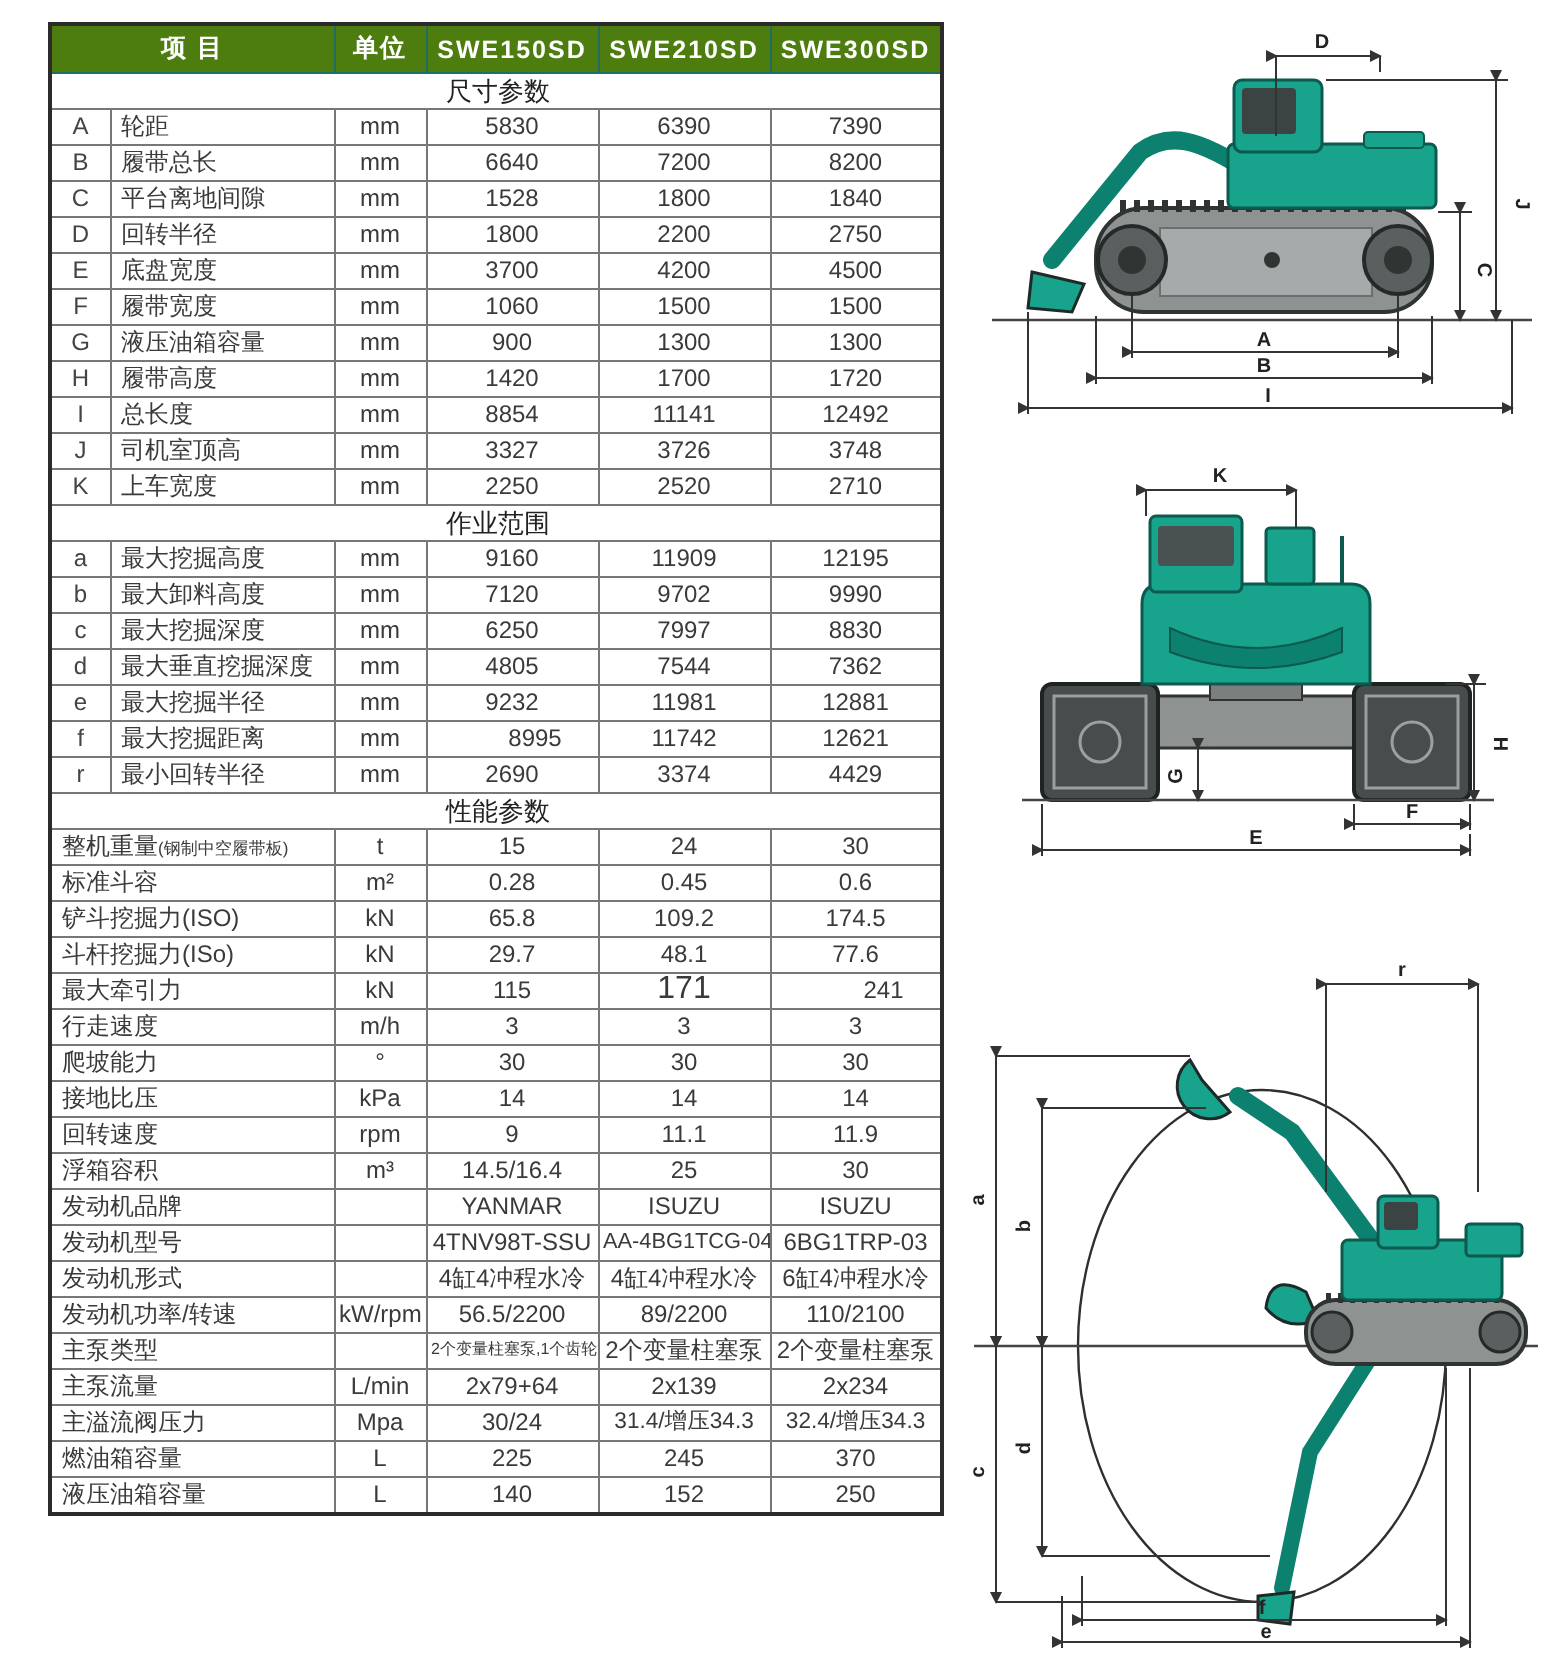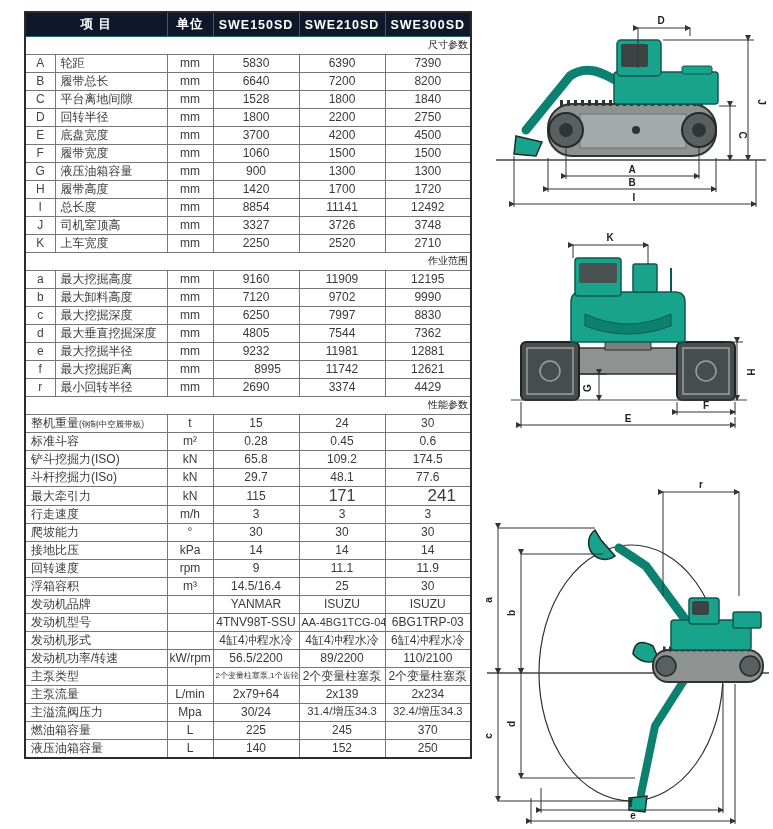--- a/index.html
+++ b/index.html
@@ -11,30 +11,30 @@
   table.spec{
     position:absolute;left:24px;top:11px;width:446px;
     border-collapse:collapse;table-layout:fixed;
     border:2px solid #2b2b2b;
   }
   table.spec col.c-letter{width:30px}
   table.spec col.c-name{width:112px}
   table.spec col.c-unit{width:46px}
   table.spec col.c-val{width:86px}
   table.spec th{
-    background:#0f172a;color:#ffffff;font-size:12.5px;font-weight:bold;
+    background:#4d7c0f;color:#ffffff;font-size:12.5px;font-weight:bold;
     height:21px;border:1px solid #1f6e62;letter-spacing:1px;
   }
   table.spec td{
     border:1px solid #777;font-size:12px;height:17px;
     padding:0 2px;text-align:center;white-space:nowrap;overflow:hidden;
     color:#3a3a3a;line-height:1.05;
   }
   table.spec tr.section-row td{
-    text-align:right;padding-left:4px;font-size:10px;color:#222;
+    text-align:center;padding-left:4px;font-size:13px;color:#222;
     border-left:2px solid #2b2b2b;border-right:2px solid #2b2b2b;background:#fff;
   }
   table.spec td.name-cell{text-align:left;padding-left:5px;}
   table.spec td.letter-cell{color:#444;}
   table.spec .lbl-small{font-size:8.5px;}
   
   .diagram{position:absolute;}
   .diagram text{font-family:"Liberation Sans",sans-serif;font-size:10px;font-weight:bold;fill:#222;}
   #dg-side{left:486px;top:8px;}
   #dg-rear{left:503px;top:230px;}
@@ -241,21 +241,21 @@
         <td class="unit-cell">kN</td>
         <td class="value-cell" style="font-size: 12px;">29.7</td>
         <td class="value-cell" style="font-size: 12px;">48.1</td>
         <td class="value-cell" style="font-size: 12px;">77.6</td>
       </tr>
       <tr class="data-row">
         <td class="name-cell" colspan="2">最大牵引力</td>
         <td class="unit-cell">kN</td>
         <td class="value-cell" style="font-size: 12px;">115</td>
         <td class="value-cell" style="font-size: 16px;">171</td>
-        <td class="value-cell" style="font-size: 17px; padding-left: 30px;">241</td>
+        <td class="value-cell" style="font-size: 12px; padding-left: 30px;">241</td>
       </tr>
       <tr class="data-row">
         <td class="name-cell" colspan="2">行走速度</td>
         <td class="unit-cell">m/h</td>
         <td class="value-cell" style="font-size: 12px;">3</td>
         <td class="value-cell" style="font-size: 12px;">3</td>
         <td class="value-cell" style="font-size: 12px;">3</td>
       </tr>
       <tr class="data-row">
         <td class="name-cell" colspan="2">爬坡能力</td>

